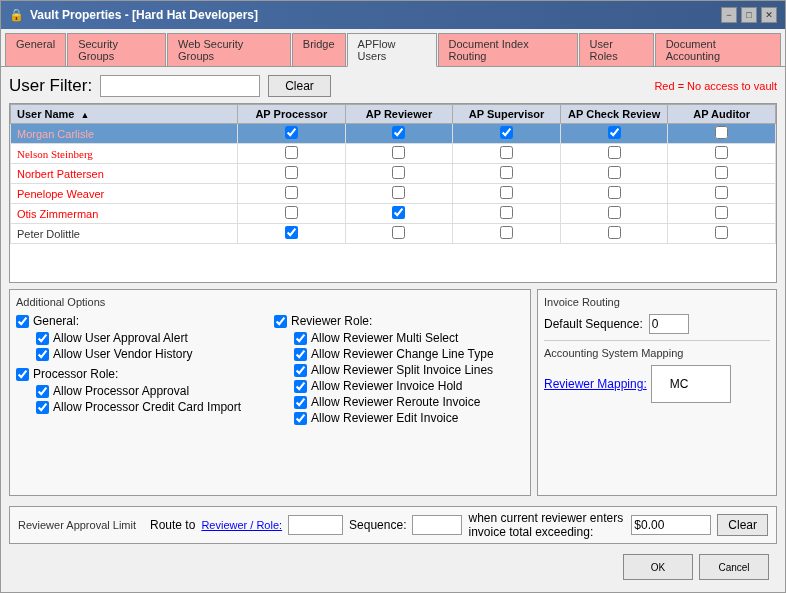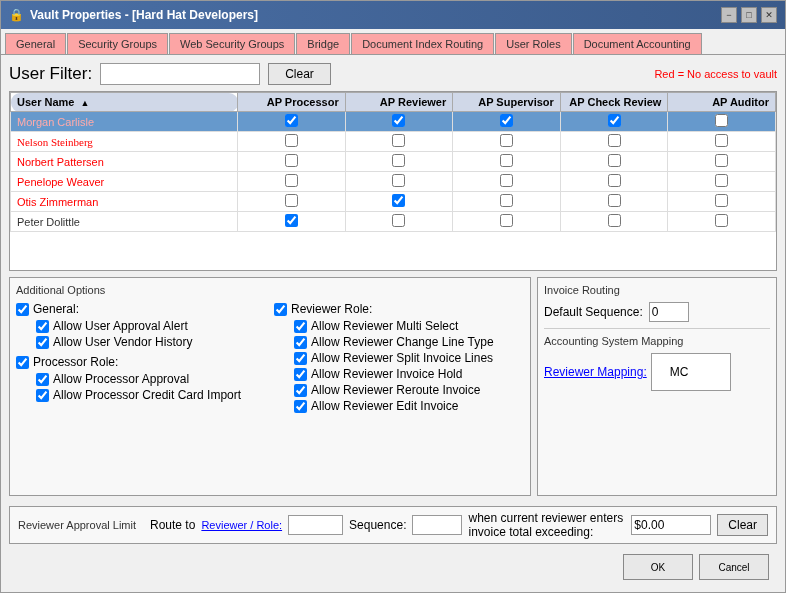--- a/index.html
+++ b/index.html
@@ -16,22 +16,22 @@
     .filter-row { display: flex; align-items: center; gap: 8px; }
     .filter-label { font-size: 17px; }
     .filter-input { width: 160px; height: 22px; border: 1px solid #999; padding: 2px 4px; }
     .clear-btn { padding: 2px 16px; height: 22px; background: #e8e8e8; border: 1px solid #888; cursor: pointer; }
     .red-note { color: red; font-size: 11px; text-align: right; flex: 1; }
     .table-container { border: 1px solid #999; height: 180px; overflow-y: auto; background: white; }
     table { width: 100%; border-collapse: collapse; }
     table th { background: #d0d8e8; border: 1px solid #aaa; padding: 3px 6px; text-align: left; font-size: 11px; position: sticky; top: 0; }
     table td { border: 1px solid #ddd; padding: 2px 6px; font-size: 11px; }
     .row-selected td { background: #6699cc; color: white; }
-    .col-name { width: 190px; border-radius: 9px; }
-    .col-check { width: 90px; text-align: right; }
+    .col-name { width: 190px; }
+    .col-check { width: 90px; text-align: center; }
     input[type=checkbox] { width: 13px; height: 13px; }
     .bottom-panels { display: flex; gap: 6px; flex: 1; }
     .left-panel { border: 1px solid #999; padding: 6px; flex: 1; background: #f8f8f8; }
     .right-panel { border: 1px solid #999; padding: 6px; width: 240px; background: #f8f8f8; }
     .panel-title { font-size: 11px; color: #333; margin-bottom: 6px; }
     .section { margin-bottom: 6px; }
     .section-header { display: flex; align-items: center; gap: 4px; font-size: 11px; margin-bottom: 3px; }
     .section-items { padding-left: 20px; }
     .check-row { display: flex; align-items: center; gap: 4px; margin-bottom: 2px; font-size: 11px; }
     .two-col { display: flex; gap: 8px; }
@@ -66,20 +66,21 @@
       <div class="title-btn">□</div>
       <div class="title-btn">✕</div>
     </div>
   </div>
 
   <div class="nav-tabs">
     <div class="nav-tab">General</div>
     <div class="nav-tab">Security Groups</div>
     <div class="nav-tab">Web Security Groups</div>
     <div class="nav-tab">Bridge</div>
+    <div class="nav-tab active">APFlow Users</div>
     <div class="nav-tab">Document Index Routing</div>
     <div class="nav-tab">User Roles</div>
     <div class="nav-tab">Document Accounting</div>
   </div>
 
   <div class="content">
 
     <div class="filter-row">
       <span class="filter-label">User Filter:</span>
       <input class="filter-input" type="text" style="">

